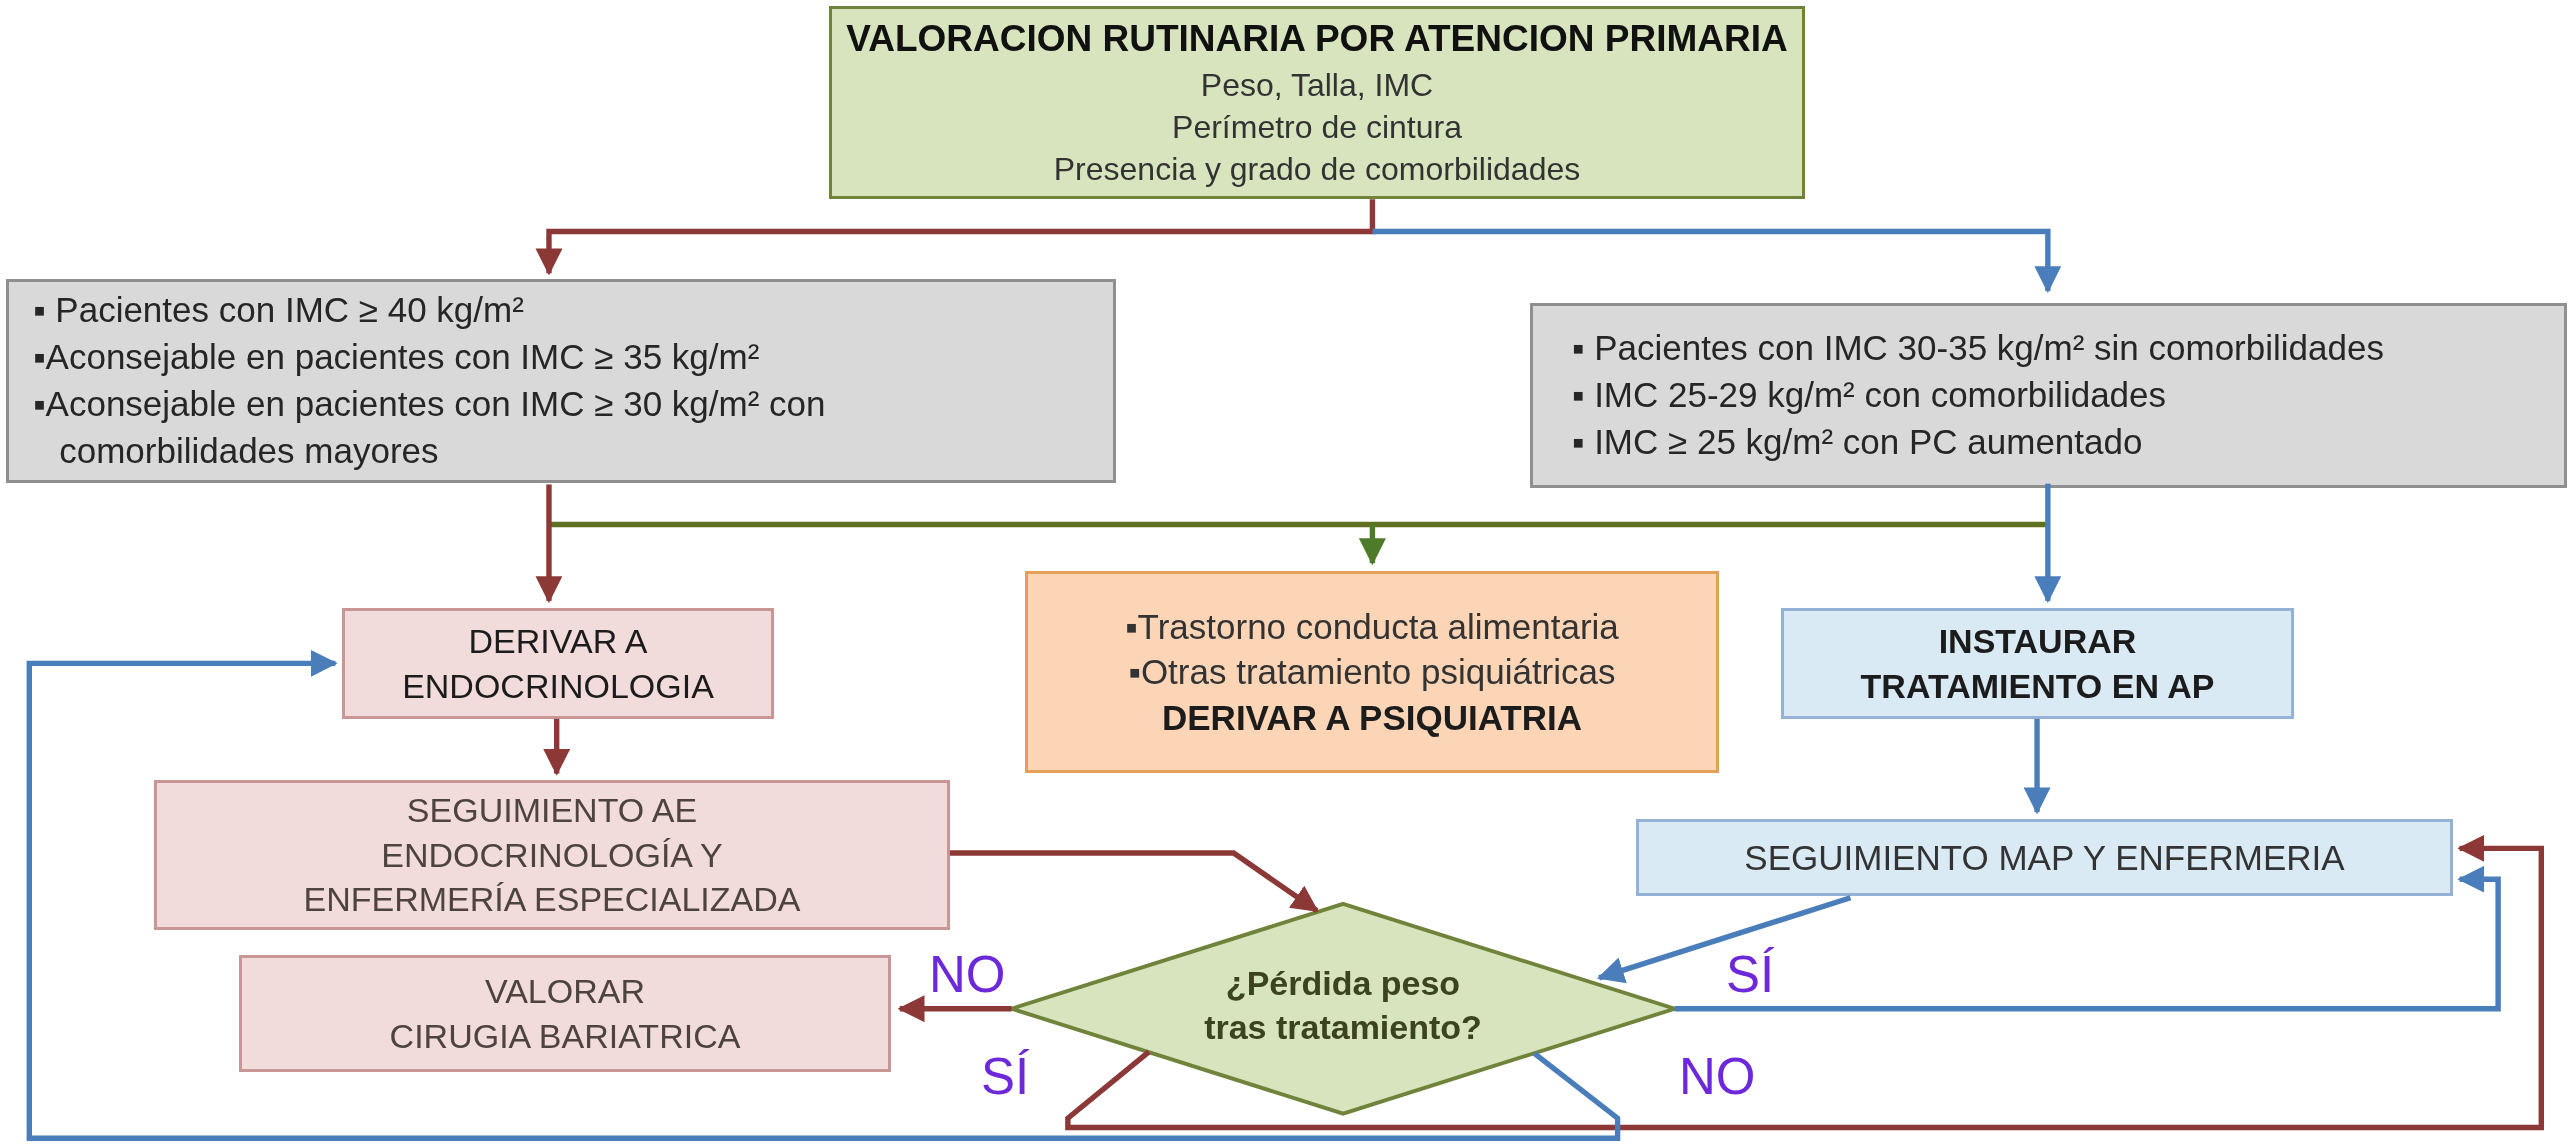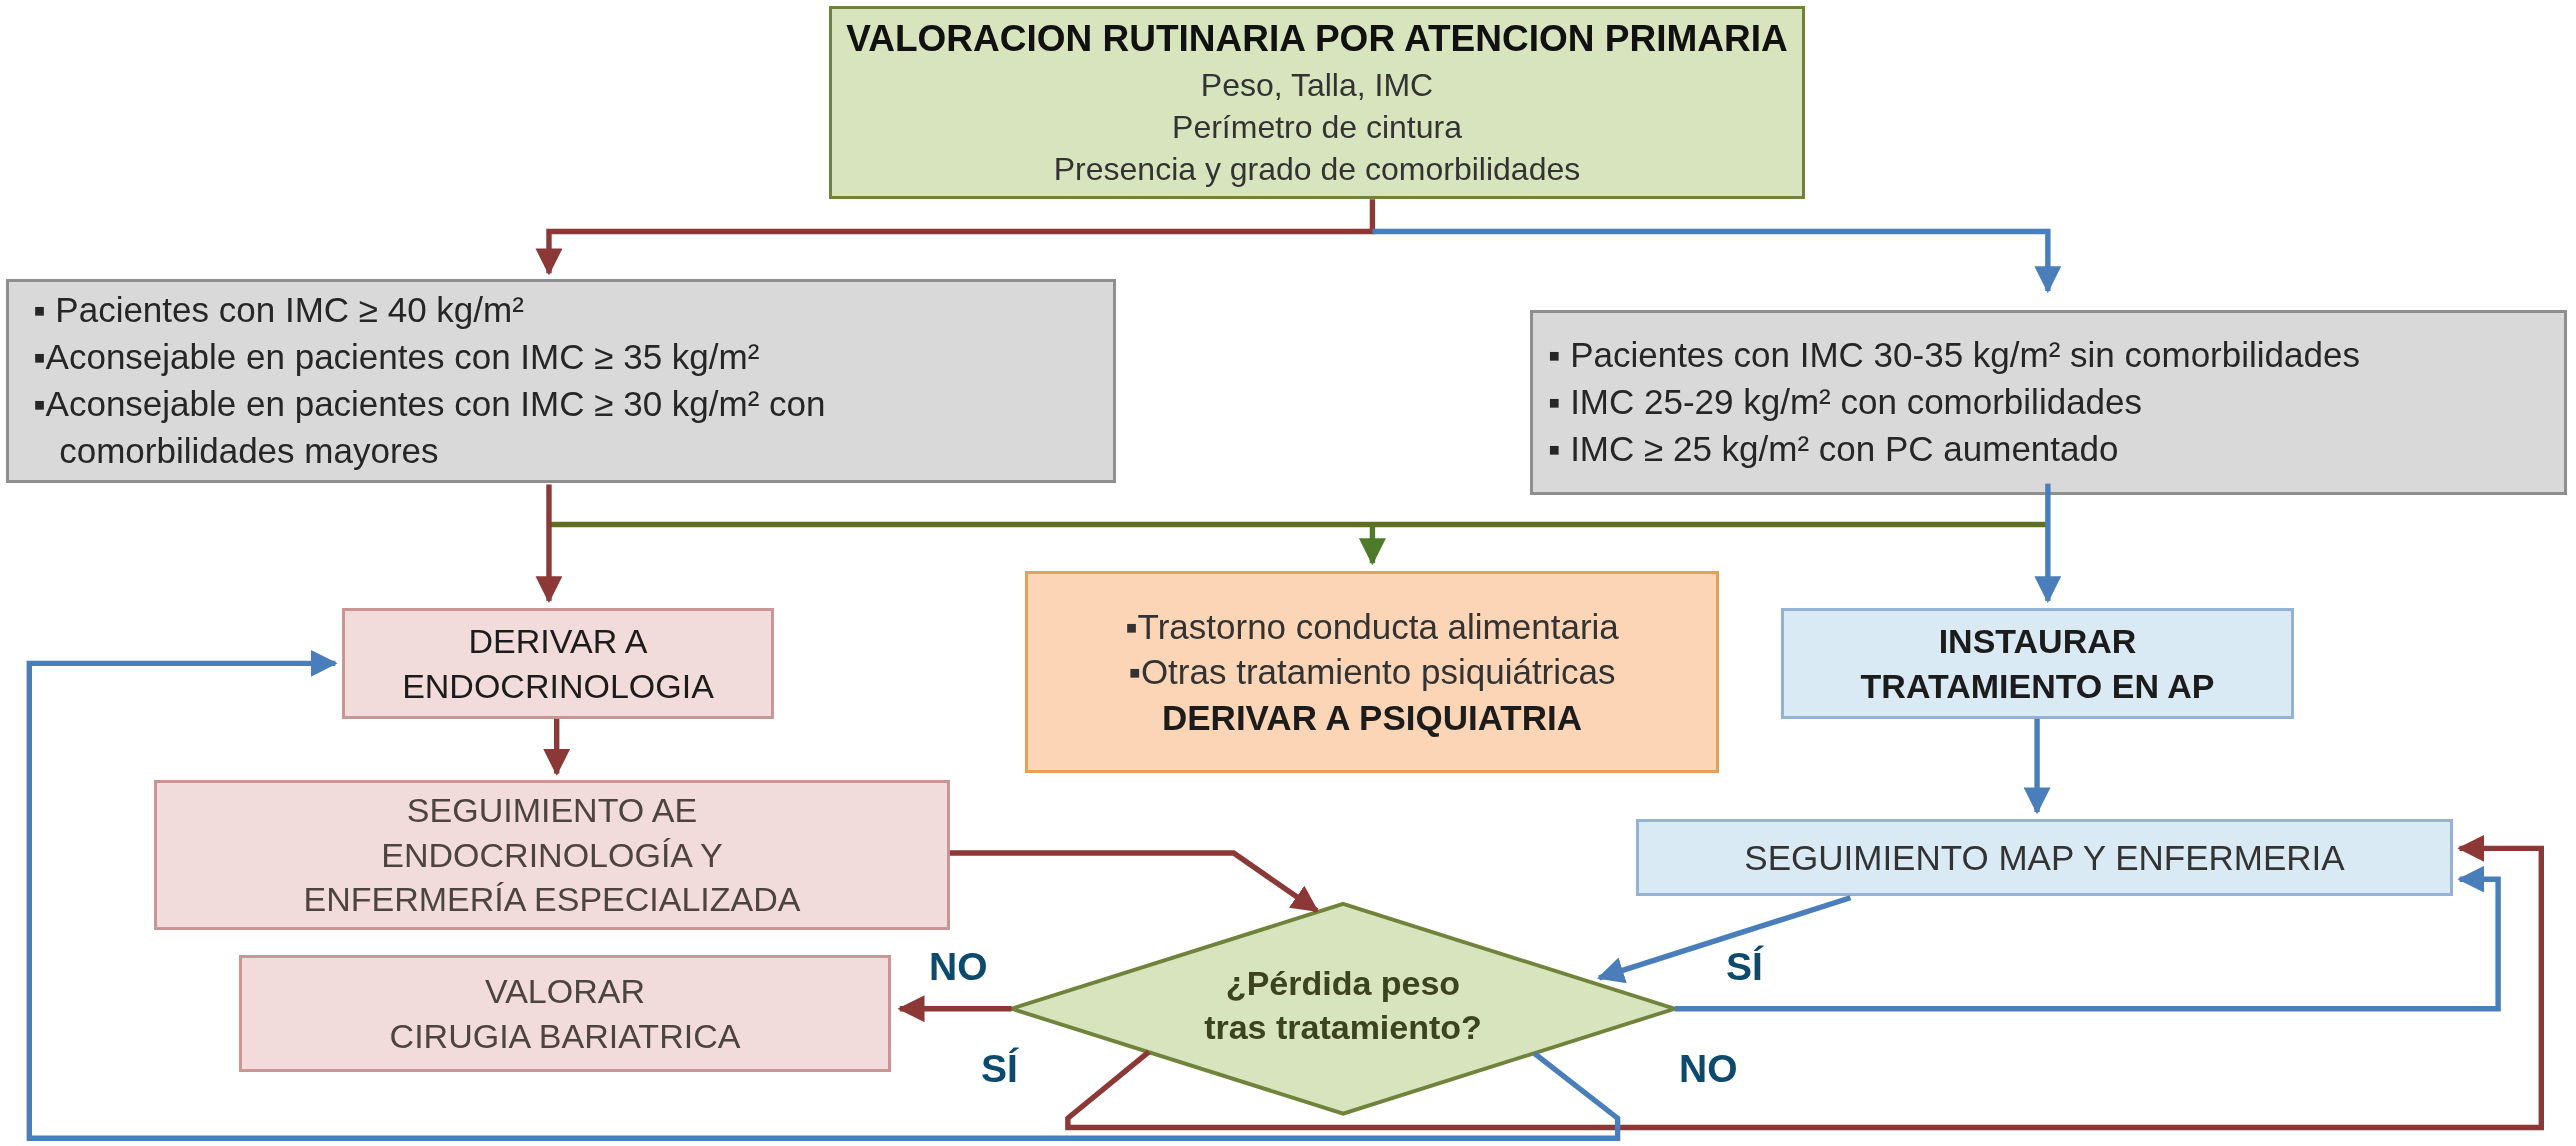--- a/index.html
+++ b/index.html
@@ -21,21 +21,21 @@
     font-size: 32px; line-height: 1.32; color: #333;
   }
   .top-box .title { font-size: 37px; font-weight: bold; color: #111; }
 
   
   .gray-box {
     background: #d9d9d9; border: 3.1px solid #8f8f8f;
     font-size: 35px; line-height: 1.34; color: #262626;
   }
   .left-gray  { left: 6.2px;    top: 279px; width: 1110px; height: 204px; padding-left: 24px; }
-  .right-gray { left: 1530px; top: 310px; width: 1037px; height: 185px; padding-left: 15px; font-size: 35px; }
+  .right-gray { left: 1530px; top: 303px; width: 1037px; height: 185px; padding-left: 39px; font-size: 35px; }
   .indent { padding-left: 26px; }
 
   
   .orange-box {
     left: 1025px; top: 571px; width: 694px; height: 202px;
     background: #fbd5b5; border: 3.1px solid #e3a157;
     font-size: 35px; line-height: 1.3; color: #333;
   }
   .orange-box .title { font-weight: bold; font-size: 35px; color: #1c1c1c; }
 
@@ -67,21 +67,21 @@
 
   
   .diamond-text {
     position: absolute; left: 1127px; top: 961px; width: 432px;
     text-align: center; font-size: 34px; font-weight: bold;
     line-height: 1.3; color: #3b431f;
   }
 
   
   .edge-label {
-    position: absolute; font-size: 39px; font-weight: bold; color: #0c4a6e;
+    position: absolute; font-size: 51px; font-weight: normal; color: #6d28d9;
   }
   #label-no-left  { left: 929px; top: 945px; }
   #label-si-left  { left: 981px; top: 1047px; }
   #label-si-right { left: 1726px; top: 945px; }
   #label-no-right { left: 1679px; top: 1047px; }
 
   .overlay {
     position: absolute; left: 0; top: 0; width: 2576px; height: 1147px;
     pointer-events: none;
   }

